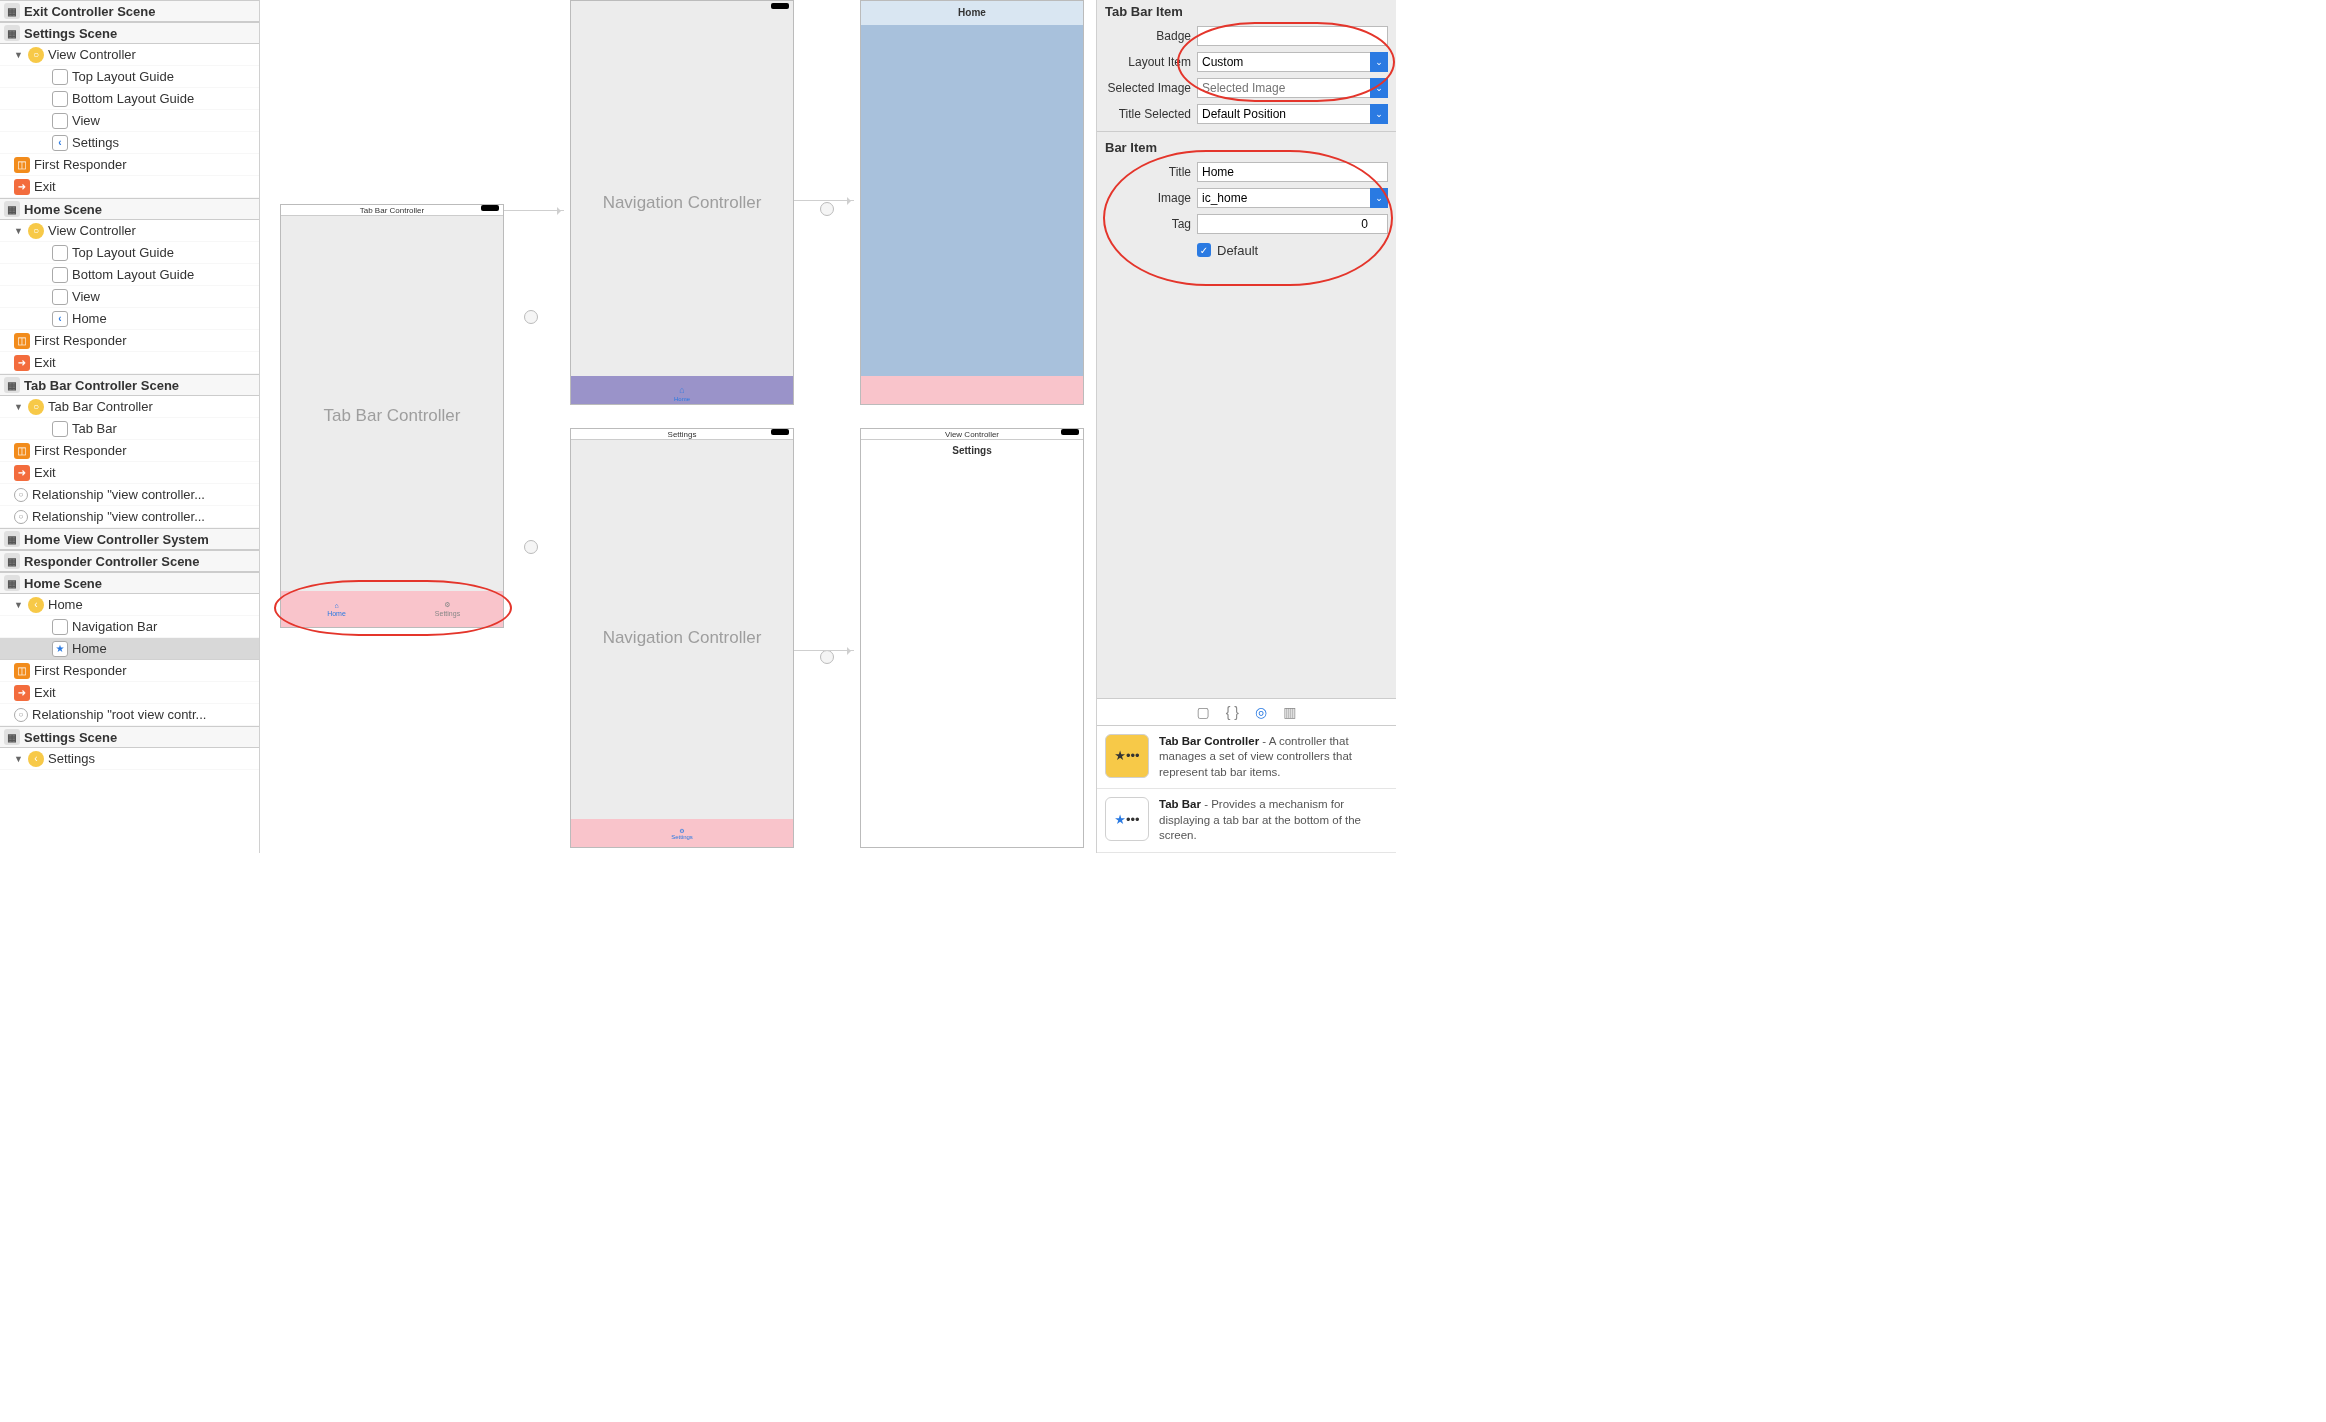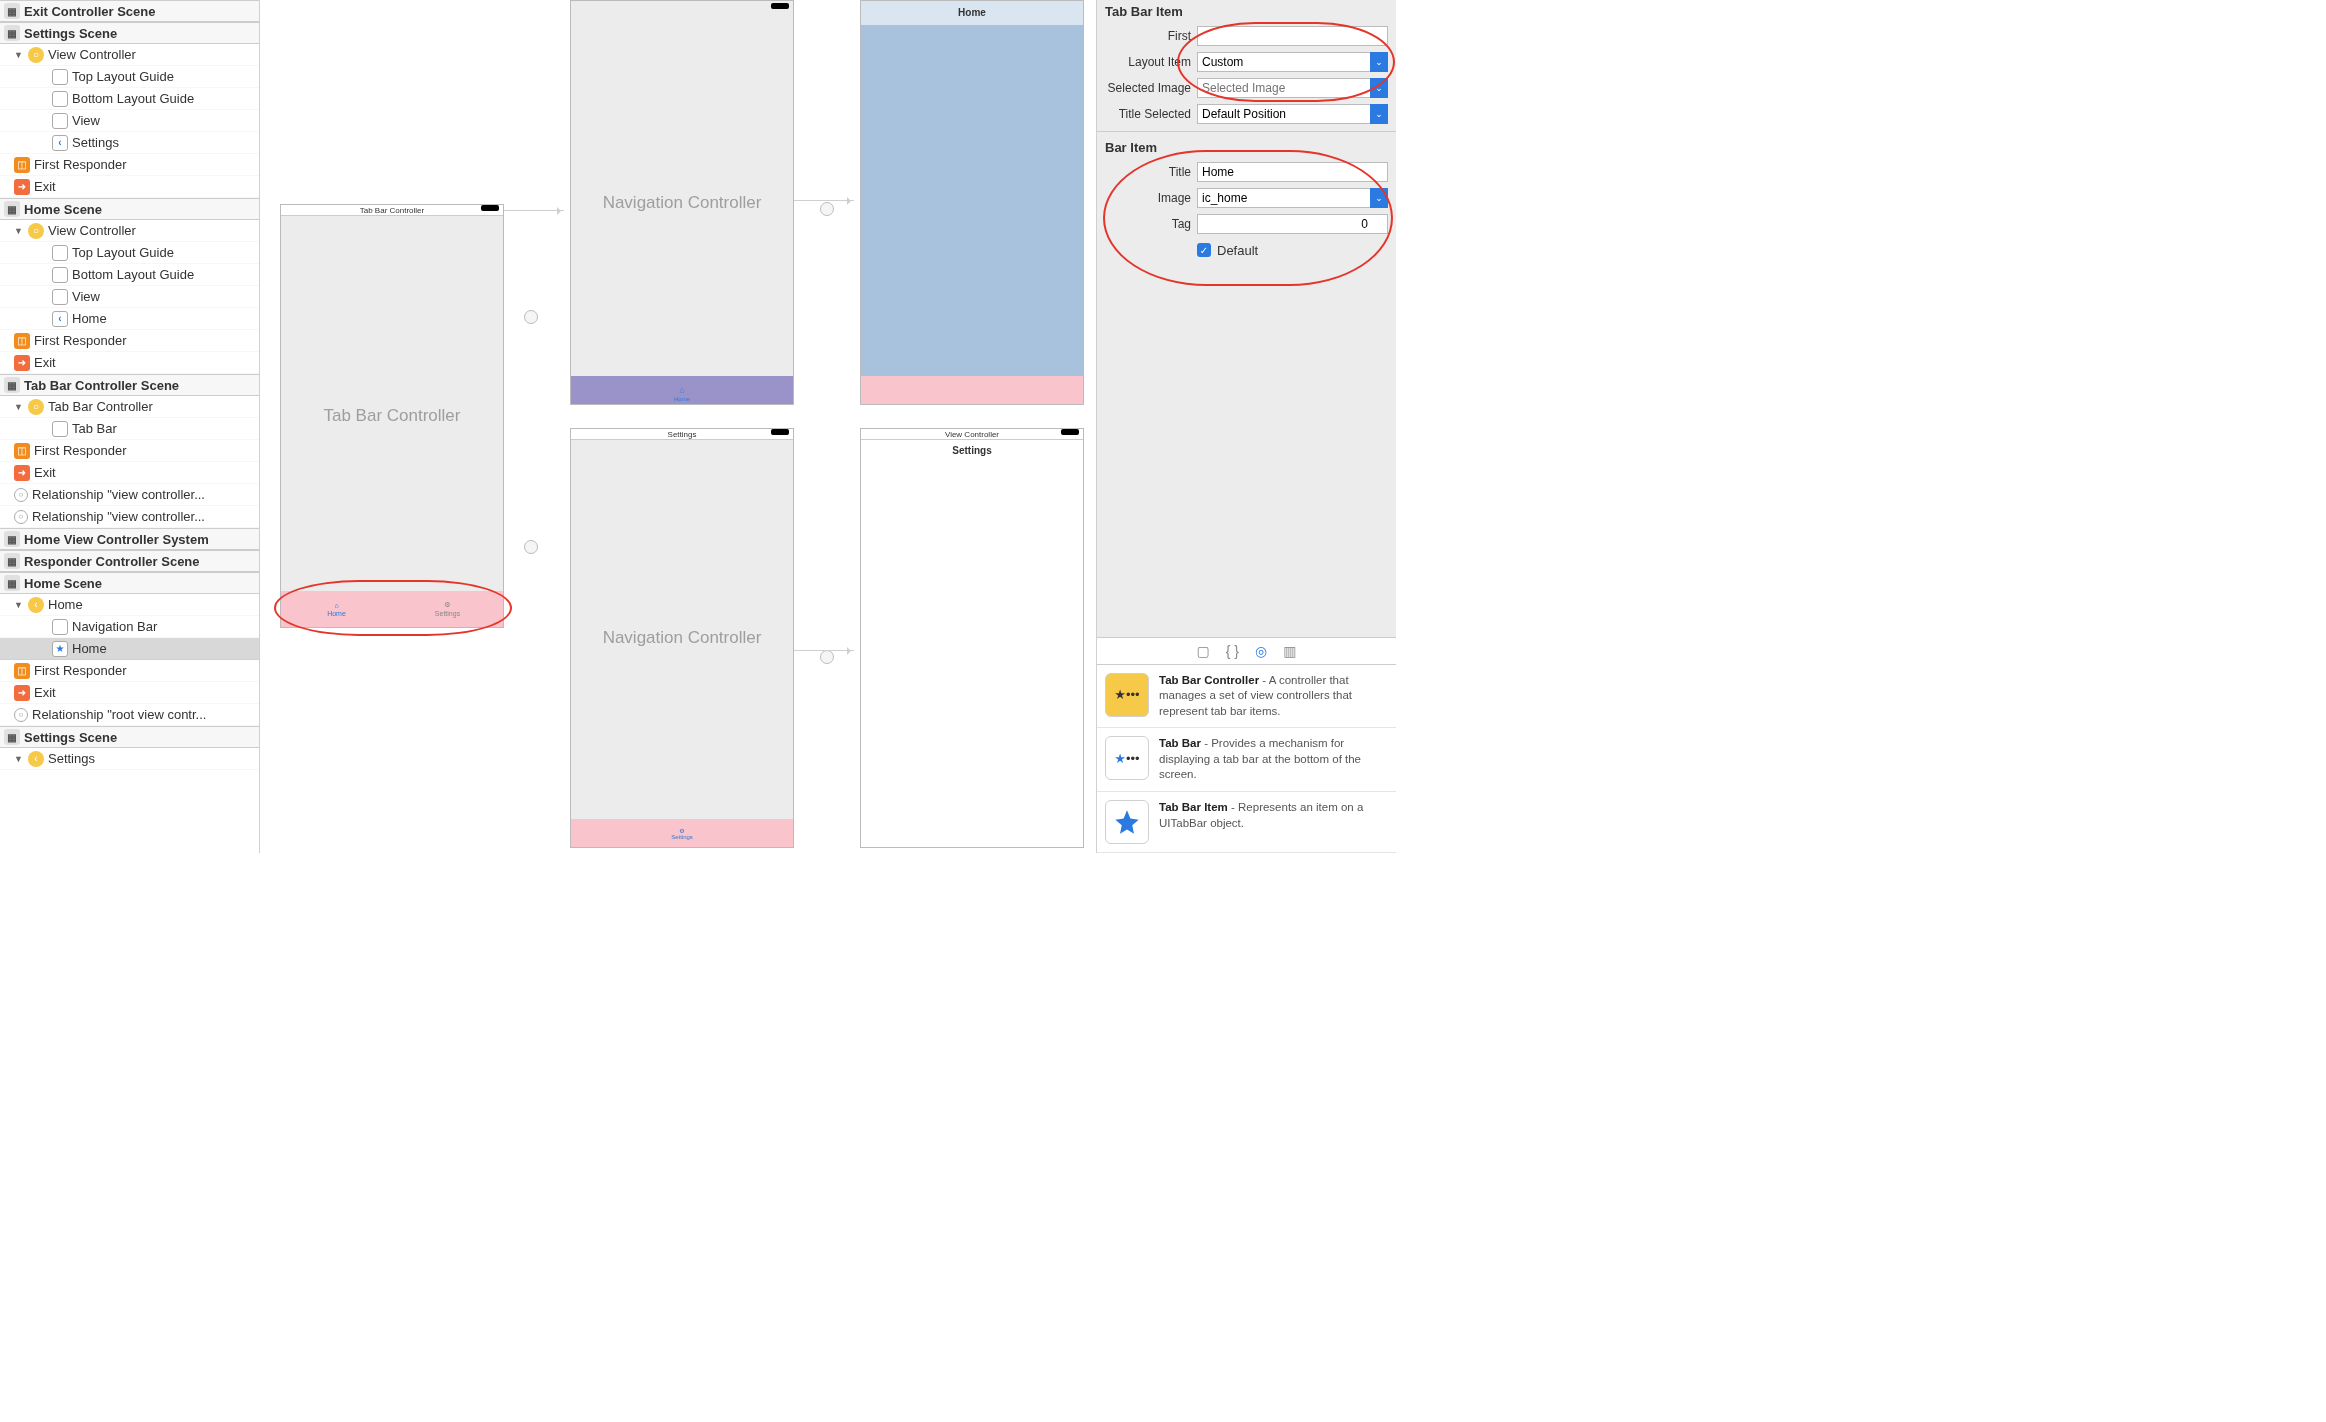--- a/index.html
+++ b/index.html
@@ -297,21 +297,21 @@
     </div>
 
   </div>
 
   <div class="inspector">
 
     <div style="flex:1; position:relative;">
       <div class="insp-section-title">Tab Bar Item</div>
 
       <div class="insp-row">
-        <label>First</label>
+        <label>Badge</label>
         <input type="text" value="" style="">
       </div>
 
       <div class="insp-row">
         <label>Layout Item</label>
         <div class="combo">
           <input type="text" value="Custom" style="">
           <div class="arrow-btn">⌄</div>
         </div>
       </div>
@@ -374,24 +374,16 @@
 
     <div class="library">
       <div class="lib-item">
         <div class="lib-icon" style="background:#f7c948">★•••</div>
         <div class="lib-text"><b>Tab Bar Controller</b><span> - A controller that manages a set of view controllers that represent tab bar items.</span></div>
       </div>
       <div class="lib-item">
         <div class="lib-icon"><span style="color:#2a7ae2">★</span> •••</div>
         <div class="lib-text"><b>Tab Bar</b><span> - Provides a mechanism for displaying a tab bar at the bottom of the screen.</span></div>
       </div>
-      <div class="lib-item">
-        <div class="lib-icon">
-          <svg class="star" viewBox="0 0 24 24">
-              <path d="M12 2l2.9 6.9L22 10l-5.5 4.8L18 22l-6-3.5L6 22l1.5-7.2L2 10l7.1-1.1z"></path>
-            </svg>
-        </div>
-        <div class="lib-text"><b>Tab Bar Item</b><span> - Represents an item on a UITabBar object.</span></div>
-      </div>
     </div>
 
   </div>
 </div>
 
 </body></html>

